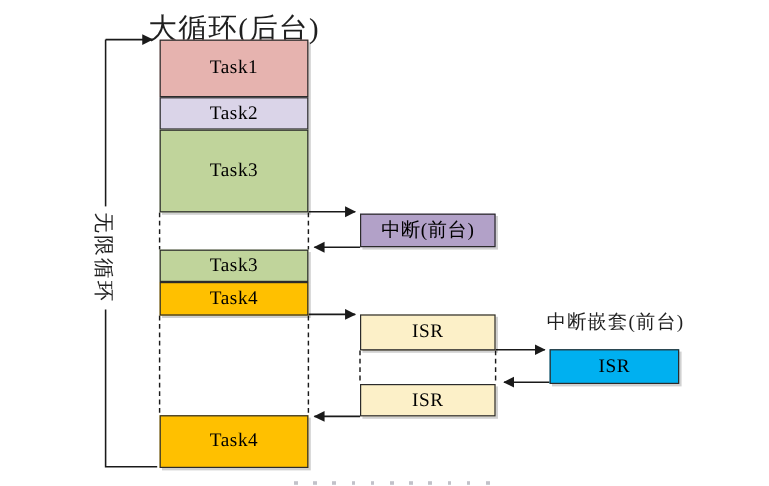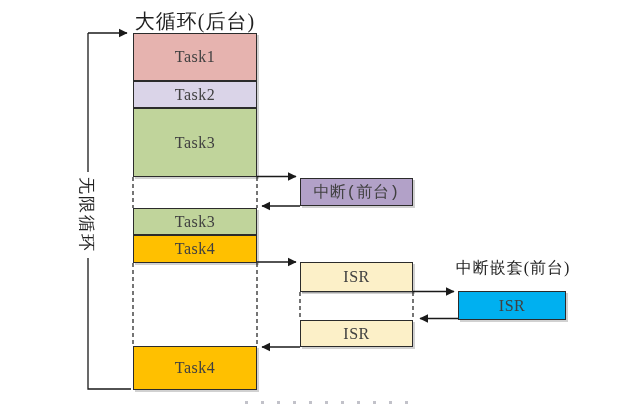--- a/index.html
+++ b/index.html
@@ -5,25 +5,25 @@
   html,body{margin:0;padding:0;background:#ffffff;}
   .stage{
     position:relative;width:641px;height:405px;background:#ffffff;
     font-family:"Liberation Serif","DejaVu Serif",serif;color:#2e2e2e;
     overflow:hidden;
   }
   .lines{position:absolute;left:0;top:0;width:641px;height:405px;}
   .box{
     position:absolute;display:flex;align-items:center;justify-content:center;
     border:1px solid #2b2b2b;box-sizing:border-box;
-    font-size:16px;letter-spacing:0.5px;color:#404040;
+    font-size:16px;letter-spacing:0.5px;color:#000000;
     box-shadow:2px 2px 0 rgba(0,0,0,0.18);
   }
   .title{
-    position:absolute;text-align:center;font-size:20px;color:#1f1f1f;
+    position:absolute;text-align:center;font-size:24px;color:#1f1f1f;
     letter-spacing:1px;white-space:nowrap;
   }
   .loop-label{
     position:absolute;left:48px;top:205px;width:80px;height:20px;
     transform:rotate(90deg);text-align:center;font-size:17px;
     letter-spacing:2px;color:#1f1f1f;white-space:nowrap;background:#fff;
   }
   .caption-remnant{
     position:absolute;left:245px;top:401px;width:165px;height:3px;opacity:.45;
     background:repeating-linear-gradient(90deg,#778 0 3px,transparent 3px 16px);
@@ -93,21 +93,21 @@
   <div class="box task3b" style="background-color: rgb(192, 212, 155);">
     <span>Task3</span>
   </div>
   <div class="box task4a" style="background-color: rgb(255, 192, 0);">
     <span>Task4</span>
   </div>
   <div class="box task4b" style="background-color: rgb(255, 192, 0);">
     <span>Task4</span>
   </div>
 
-  <div class="box intbox" style="background-color: rgb(178, 161, 200); font-family: Liberation Mono, monospace;">
+  <div class="box intbox" style="background-color: rgb(178, 161, 200);">
     <span>中断(前台)</span>
   </div>
 
   <div class="box isr1" style="background-color: rgb(252, 240, 200);">
     <span>ISR</span>
   </div>
   <div class="box isr2" style="background-color: rgb(252, 240, 200);">
     <span>ISR</span>
   </div>
   <div class="box isrn" style="background-color: rgb(0, 176, 240);">

